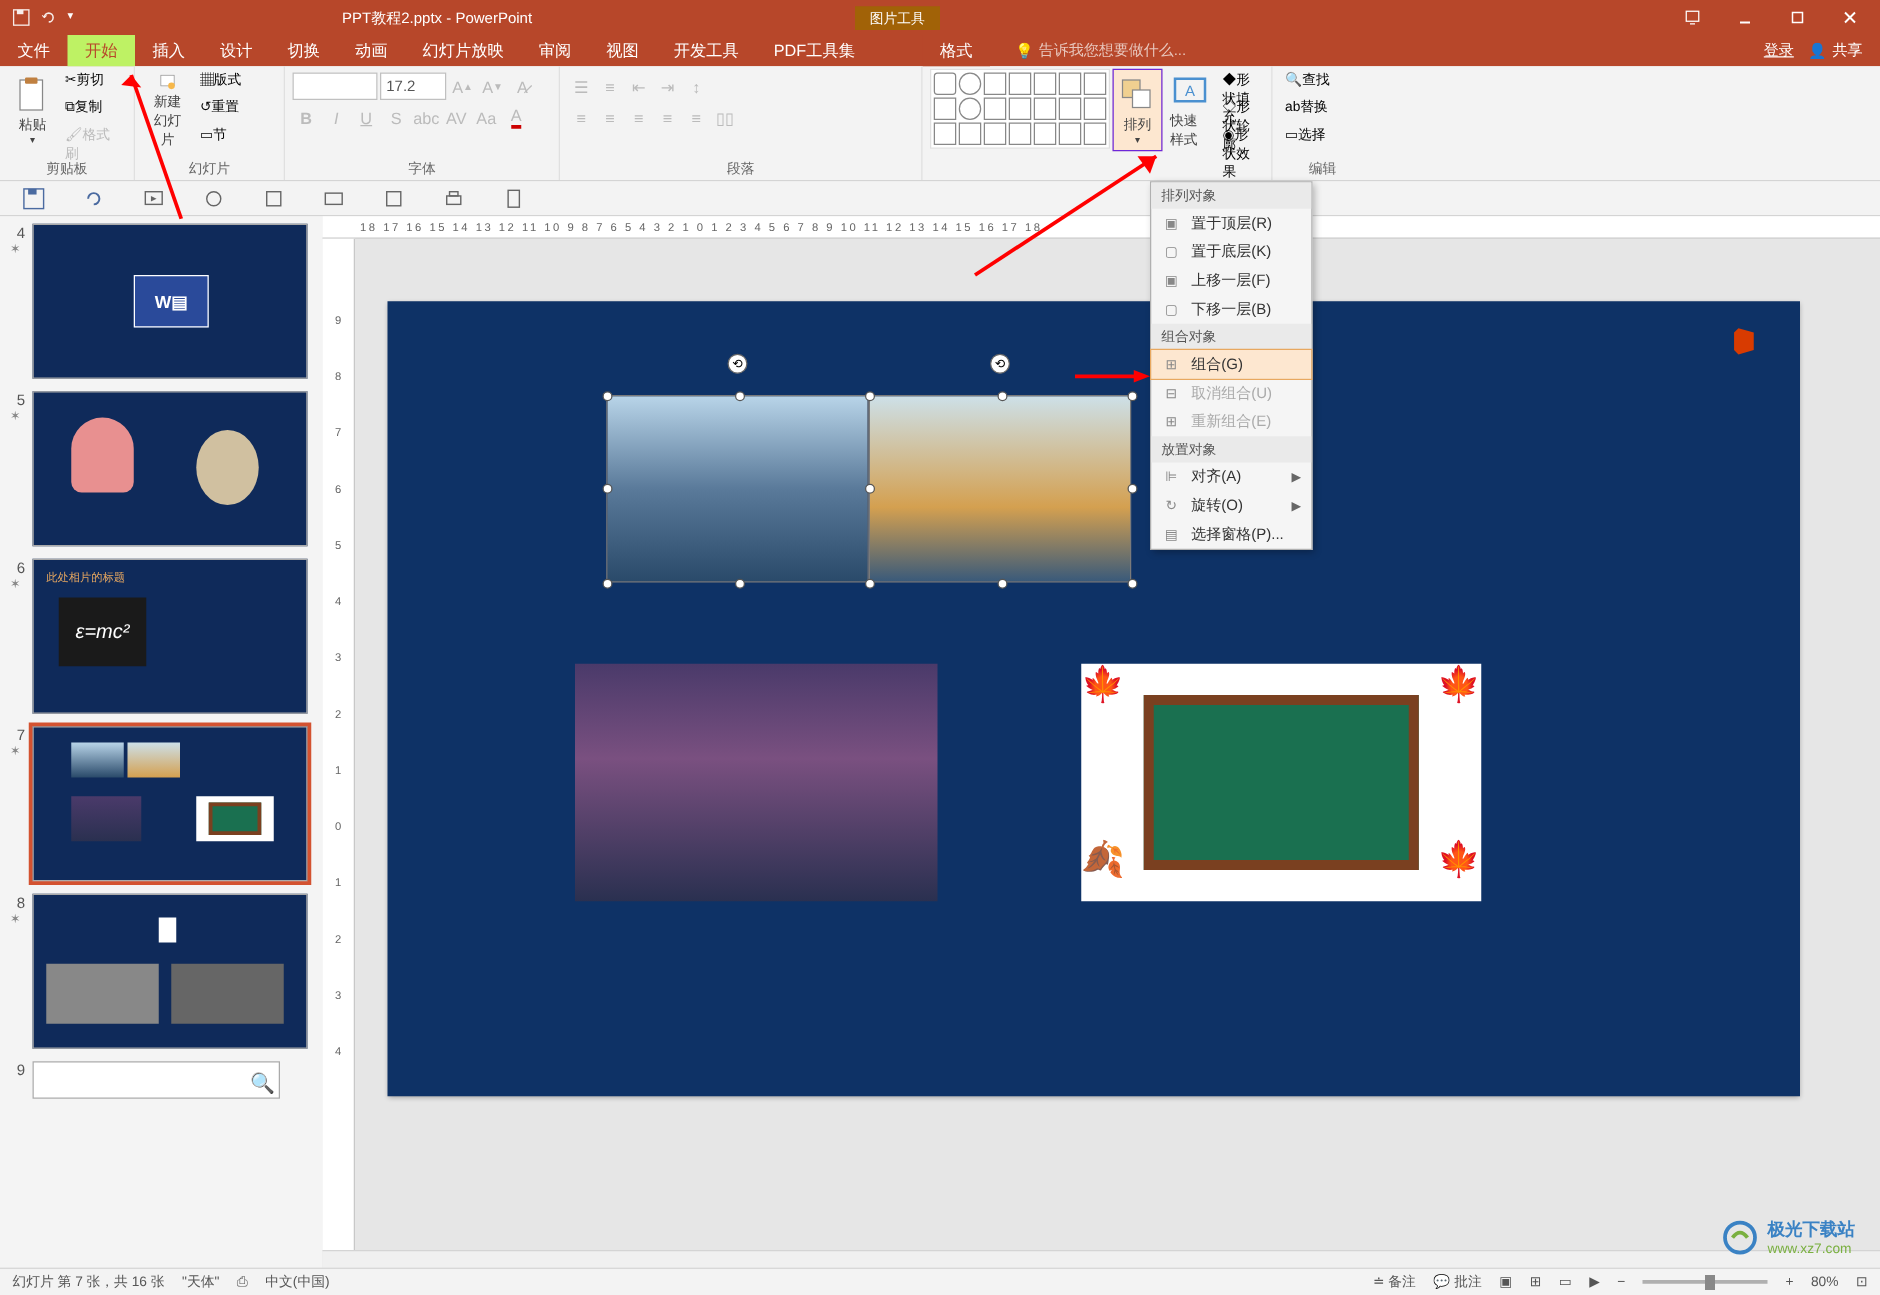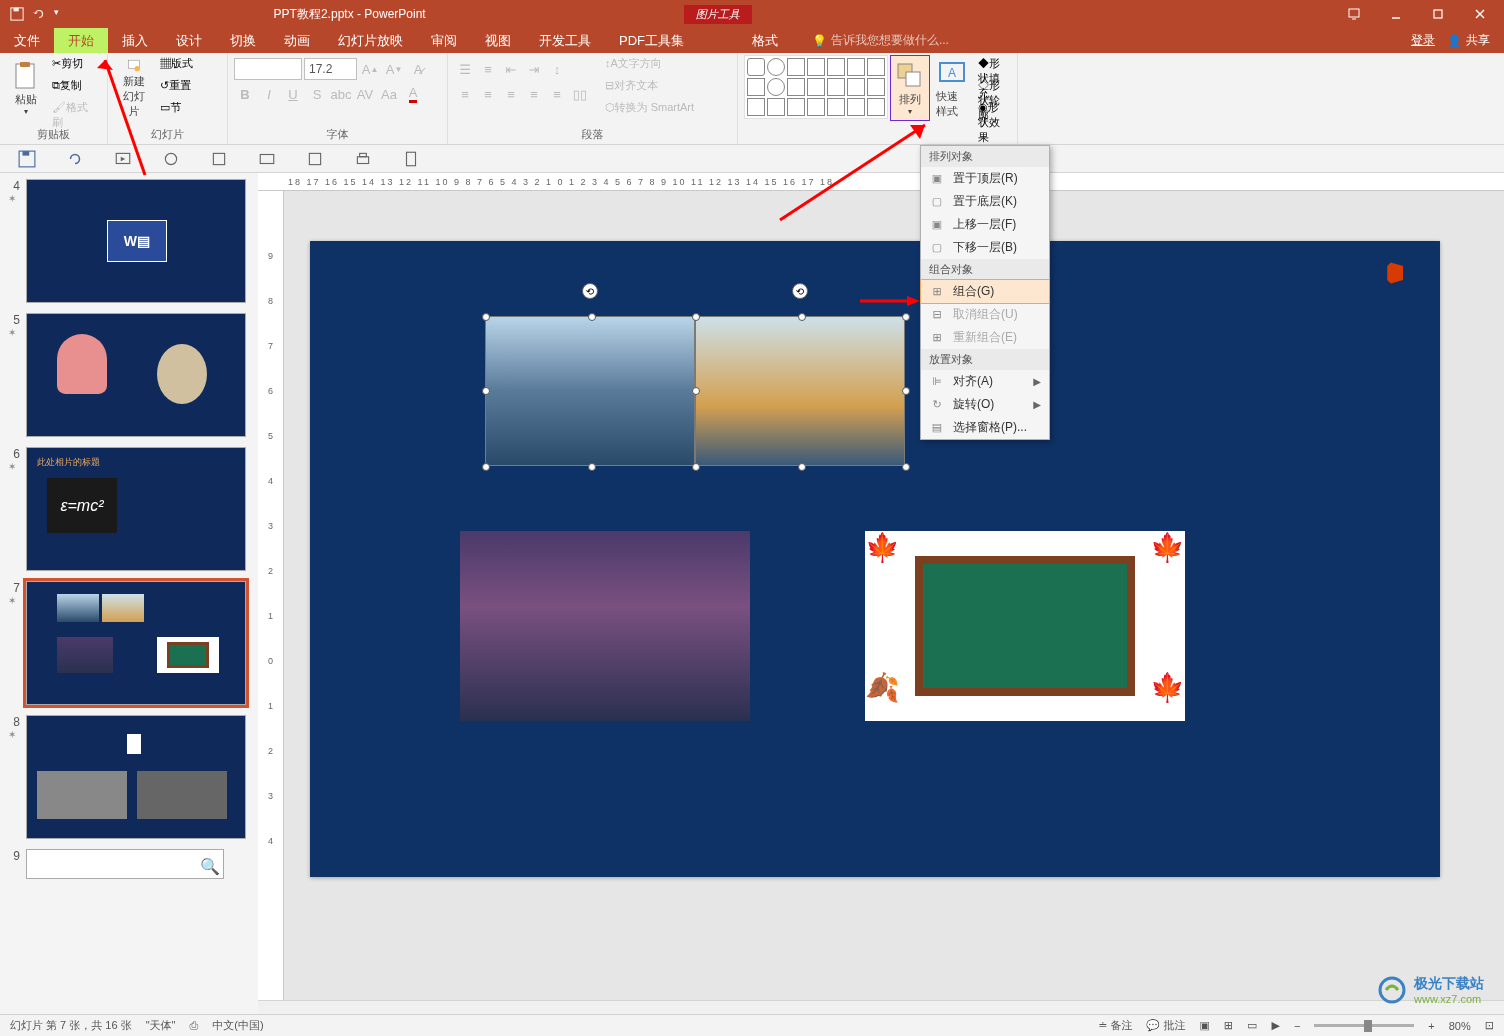--- a/index.html
+++ b/index.html
@@ -3,21 +3,21 @@
 <meta charset="utf-8">
 <style>
 * { margin: 0; padding: 0; box-sizing: border-box; font-family: "Microsoft YaHei", "Segoe UI", sans-serif; }
 body { background: #e6e6e6; overflow: hidden; width: 1504px; height: 1036px; position: relative; }
 
 
 .titlebar { background: #b7472a; height: 28px; display: flex; align-items: center; color: #fff; font-size: 12px; }
 .titlebar-left-icons { display: flex; gap: 8px; padding-left: 10px; }
 .titlebar-icon { width: 14px; height: 14px; opacity: 0.9; }
 .title-center { flex: 1; text-align: center; }
-.pic-tools-tab { background: #b91c1c; padding: 2px 12px; font-size: 11px; margin-left: 43px; font-style: italic; }
+.pic-tools-tab { background: #a16207; padding: 2px 12px; font-size: 11px; margin-left: 43px; }
 .far-right-controls { display: flex; gap: 2px; margin-right: 4px; }
 .win-btn { width: 40px; height: 28px; display: flex; align-items: center; justify-content: center; cursor: pointer; }
 
 
 .tabbar { background: #b7472a; height: 25px; display: flex; color: #fff; font-size: 13px; }
 .tab-item { padding: 0 14px; height: 25px; line-height: 25px; cursor: pointer; }
 .tab-item.active { background: #bef264; color: #b7472a; }
 .tab-item.contextual { background: #b7472a; }
 .tell-me { color: #e8c6bc; font-size: 12px; margin-left: 20px; display: flex; align-items: center; gap: 4px; }
 .tabbar-right { margin-left: auto; display: flex; align-items: center; gap: 12px; padding-right: 14px; font-size: 12px; }
@@ -254,25 +254,20 @@
         </div>
         <div class="para-row">
           <div class="fmt-btn disabled">≡</div>
           <div class="fmt-btn disabled">≡</div>
           <div class="fmt-btn disabled">≡</div>
           <div class="fmt-btn disabled">≡</div>
           <div class="fmt-btn disabled">≡</div>
           <div class="fmt-btn disabled">▯▯</div>
         </div>
       </div>
-      <div class="vstack" style="margin-left:8px;">
-        <div class="rbtn-sm" style="color:#bbb"><span>↕A</span><span>文字方向</span></div>
-        <div class="rbtn-sm" style="color:#bbb"><span>⊟</span><span>对齐文本</span></div>
-        <div class="rbtn-sm" style="color:#bbb"><span>⬡</span><span>转换为 SmartArt</span></div>
-      </div>
     </div>
     <div class="ribbon-group-label">段落</div>
   </div>
 
   <div class="ribbon-group" style="width:280px">
     <div class="ribbon-group-content">
       <div class="shapes-gallery">
         <div class="shape-cell" style="border-radius:3px"></div>
           <div class="shape-cell" style="border-radius:50%"></div>
           <div class="shape-cell"></div>
@@ -312,20 +307,28 @@
       </div>
       <div class="vstack">
         <div class="rbtn-sm"><span>◆</span><span>形状填充</span></div>
         <div class="rbtn-sm"><span>◇</span><span>形状轮廓</span></div>
         <div class="rbtn-sm"><span>◉</span><span>形状效果</span></div>
       </div>
     </div>
     <div class="ribbon-group-label"></div>
   </div>
 
+  <div class="ribbon-group" style="width:80px; border-right:none;">
+    <div class="ribbon-group-content vstack">
+      <div class="rbtn-sm"><span>🔍</span><span>查找</span></div>
+      <div class="rbtn-sm"><span>ab</span><span>替换</span></div>
+      <div class="rbtn-sm"><span>▭</span><span>选择</span></div>
+    </div>
+    <div class="ribbon-group-label">编辑</div>
+  </div>
 </div>
 
 <div class="qat">
   <svg class="qat-btn" viewBox="0 0 16 16">
       <rect x="1" y="1" width="14" height="14" fill="none" stroke="#4a6aa0"></rect>
       <rect x="4" y="1" width="6" height="4" fill="#4a6aa0"></rect>
     </svg>
   <svg class="qat-btn" viewBox="0 0 16 16">
       <path d="M4 8 A4 4 0 1 1 8 12" fill="none" stroke="#4a6aa0" stroke-width="1.4"></path>
     </svg>

